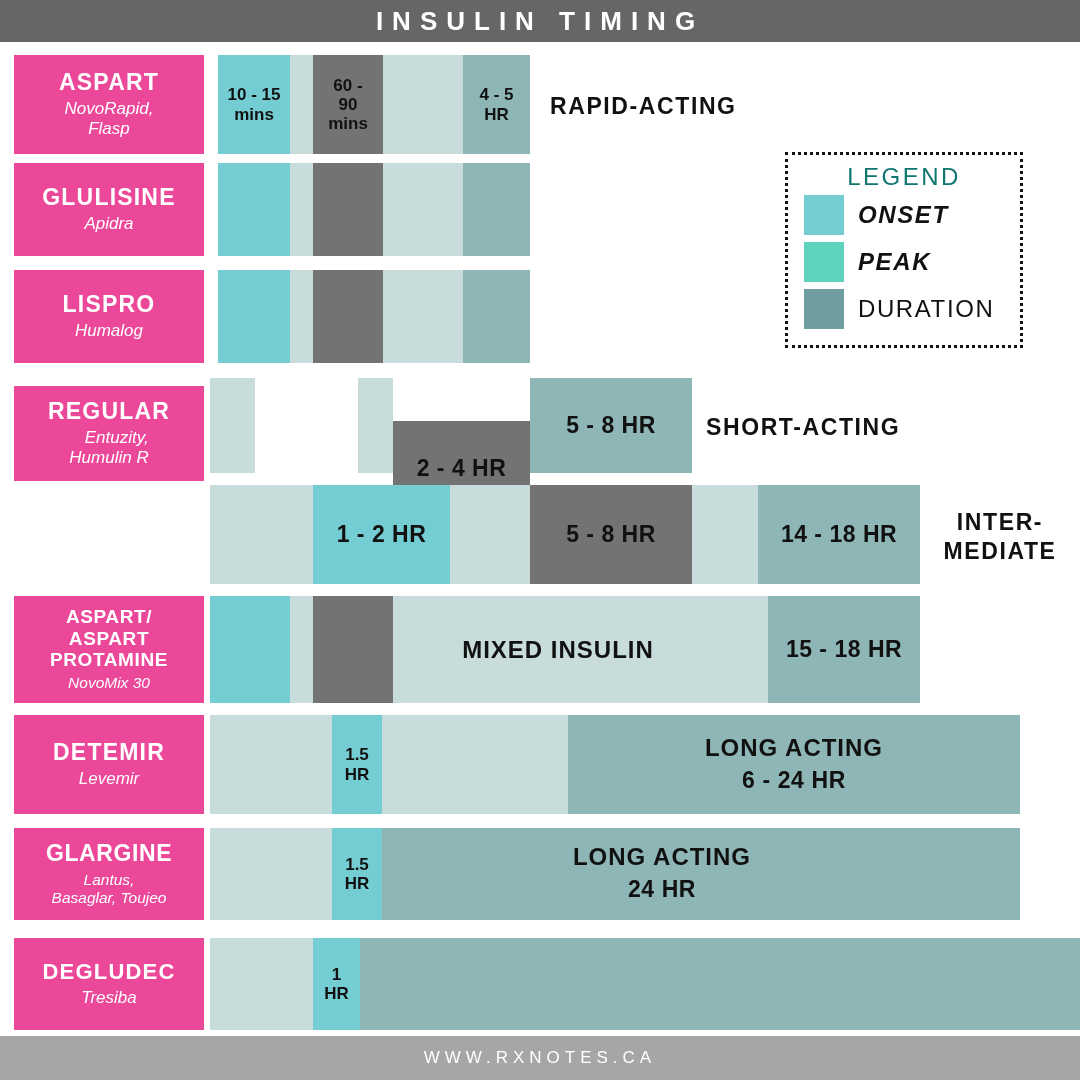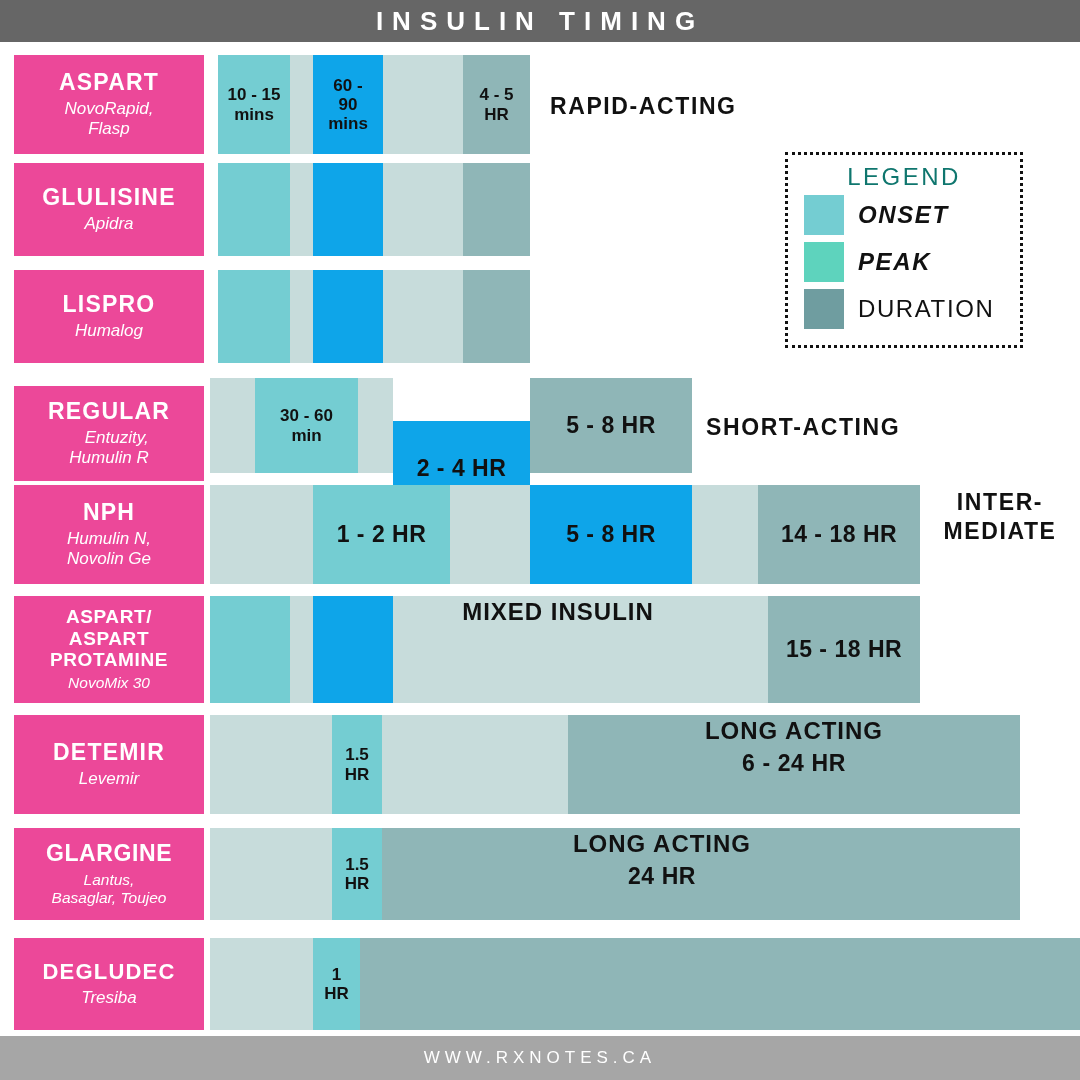--- a/index.html
+++ b/index.html
@@ -54,31 +54,31 @@
 
   
   .bar { position:absolute; }
   .seg {
     position:absolute; top:0; height:100%;
     display:flex; align-items:center; justify-content:center;
     text-align:center; color:#111111;
     font-weight:bold; font-size:19px; line-height:1.12;
   }
   .seg.onset    { background:#74cdd2; }
-  .seg.peak     { background:#0ea5e9; }
+  .seg.peak     { background:#737373; }
   .seg.duration { background:#8fb6b7; }
   .seg.light    { background:#c7dcdb; }
   .seg .lbl { padding:0 9px; }
   .seg.big .lbl { font-size:23px; letter-spacing:0.5px; }
   .seg.tiny .lbl { font-size:17px; }
 
   
   .barlabel {
     position:absolute; display:flex; flex-direction:column;
-    align-items:center; justify-content:flex-start; text-align:center;
+    align-items:center; justify-content:center; text-align:center;
     color:#111111; font-weight:bold; pointer-events:none;
   }
   .barlabel .l1 { font-size:24px; letter-spacing:1px; line-height:1.3; }
   .barlabel .l2 { font-size:23px; letter-spacing:0.6px; line-height:1.5; }
 
   
   .cat {
     position:absolute; color:#111111; font-weight:bold;
     font-size:23px; letter-spacing:1.6px; text-align:center; line-height:1.25;
   }
@@ -171,58 +171,48 @@
   <div class="row" style="top:378px;height:95px;width:1080px;">
     <div class="namebox" style="left:14px;top:8px;width:190px;height:95px;text-align:right;">
       <div class="drug">REGULAR</div>
       <div class="brand">
         <span>Entuzity,</span><br>
         <span>Humulin R</span>
       </div>
     </div>
     <div class="bar" style="left:210px;top:0;width:482px;height:95px;">
       <div class="seg light" style="left:0;width:45px;"></div>
-      <div class="seg onset tiny" style="left:45px;width:103px;">
-        <span class="lbl">30 - 60 min</span>
-      </div>
       <div class="seg light" style="left:148px;width:35px;"></div>
       <div class="seg peak big" style="left:183px;width:137px;margin-top:43px;">
         <span class="lbl">2 - 4 HR</span>
       </div>
       <div class="seg duration big" style="left:320px;width:162px;">
         <span class="lbl">5 - 8 HR</span>
       </div>
     </div>
   </div>
   <div class="cat" style="left:706px;top:413px;width:330px;text-align:left;">SHORT-ACTING</div>
 
   <div class="row" style="top:485px;height:99px;width:1080px;">
-    <div class="namebox" style="left:14px;top:0;width:190px;height:99px;">
-      <div class="drug">NPH</div>
-      <div class="brand">
-        <span>Humulin N,</span><br>
-        <span>Novolin Ge</span>
-      </div>
-    </div>
     <div class="bar" style="left:210px;top:0;width:710px;height:99px;">
       <div class="seg light" style="left:0;width:103px;"></div>
       <div class="seg onset big" style="left:103px;width:137px;">
         <span class="lbl">1 - 2 HR</span>
       </div>
       <div class="seg light" style="left:240px;width:80px;"></div>
       <div class="seg peak big" style="left:320px;width:162px;">
         <span class="lbl">5 - 8 HR</span>
       </div>
       <div class="seg light" style="left:482px;width:66px;"></div>
       <div class="seg duration big" style="left:548px;width:162px;">
         <span class="lbl">14 - 18 HR</span>
       </div>
     </div>
   </div>
-  <div class="cat" style="left:925px;top:488px;width:150px;text-align:center;">
+  <div class="cat" style="left:925px;top:508px;width:150px;text-align:center;">
     <span>INTER-</span><br>
     <span>MEDIATE</span>
   </div>
 
   <div class="row" style="top:596px;height:107px;width:1080px;">
     <div class="namebox small" style="left:14px;top:0;width:190px;height:107px;">
       <div class="drug">
         <span>ASPART/</span><br>
         <span>ASPART</span><br>
         <span>PROTAMINE</span>

